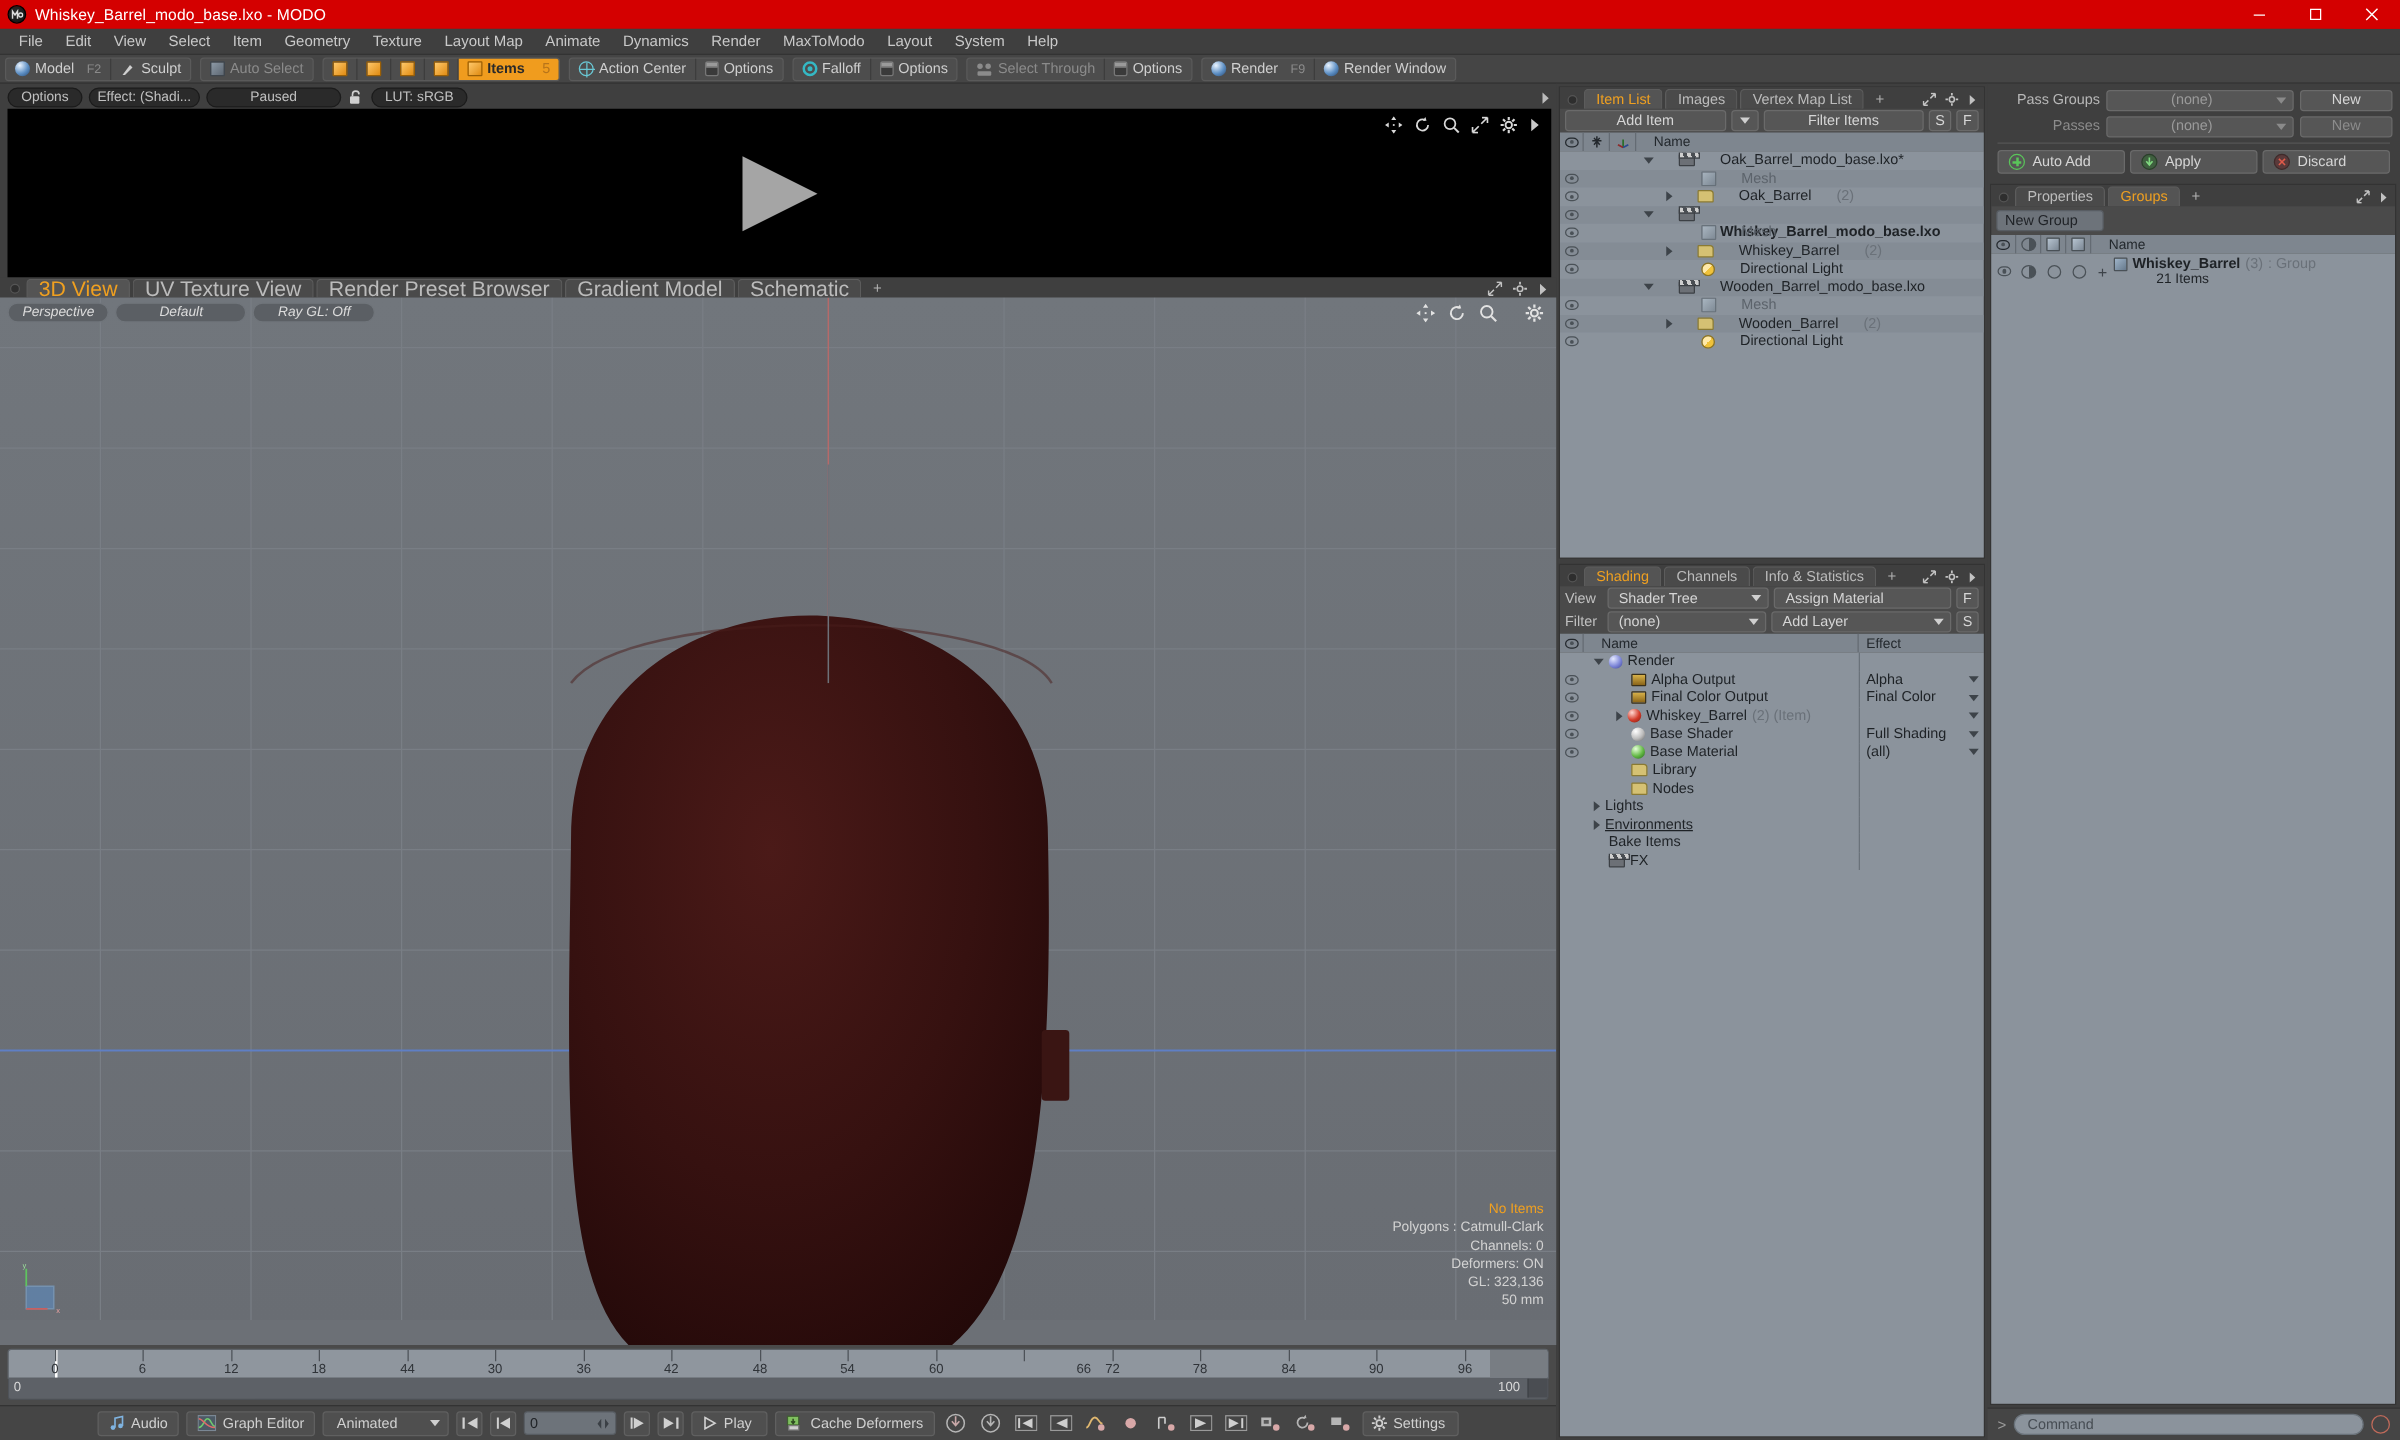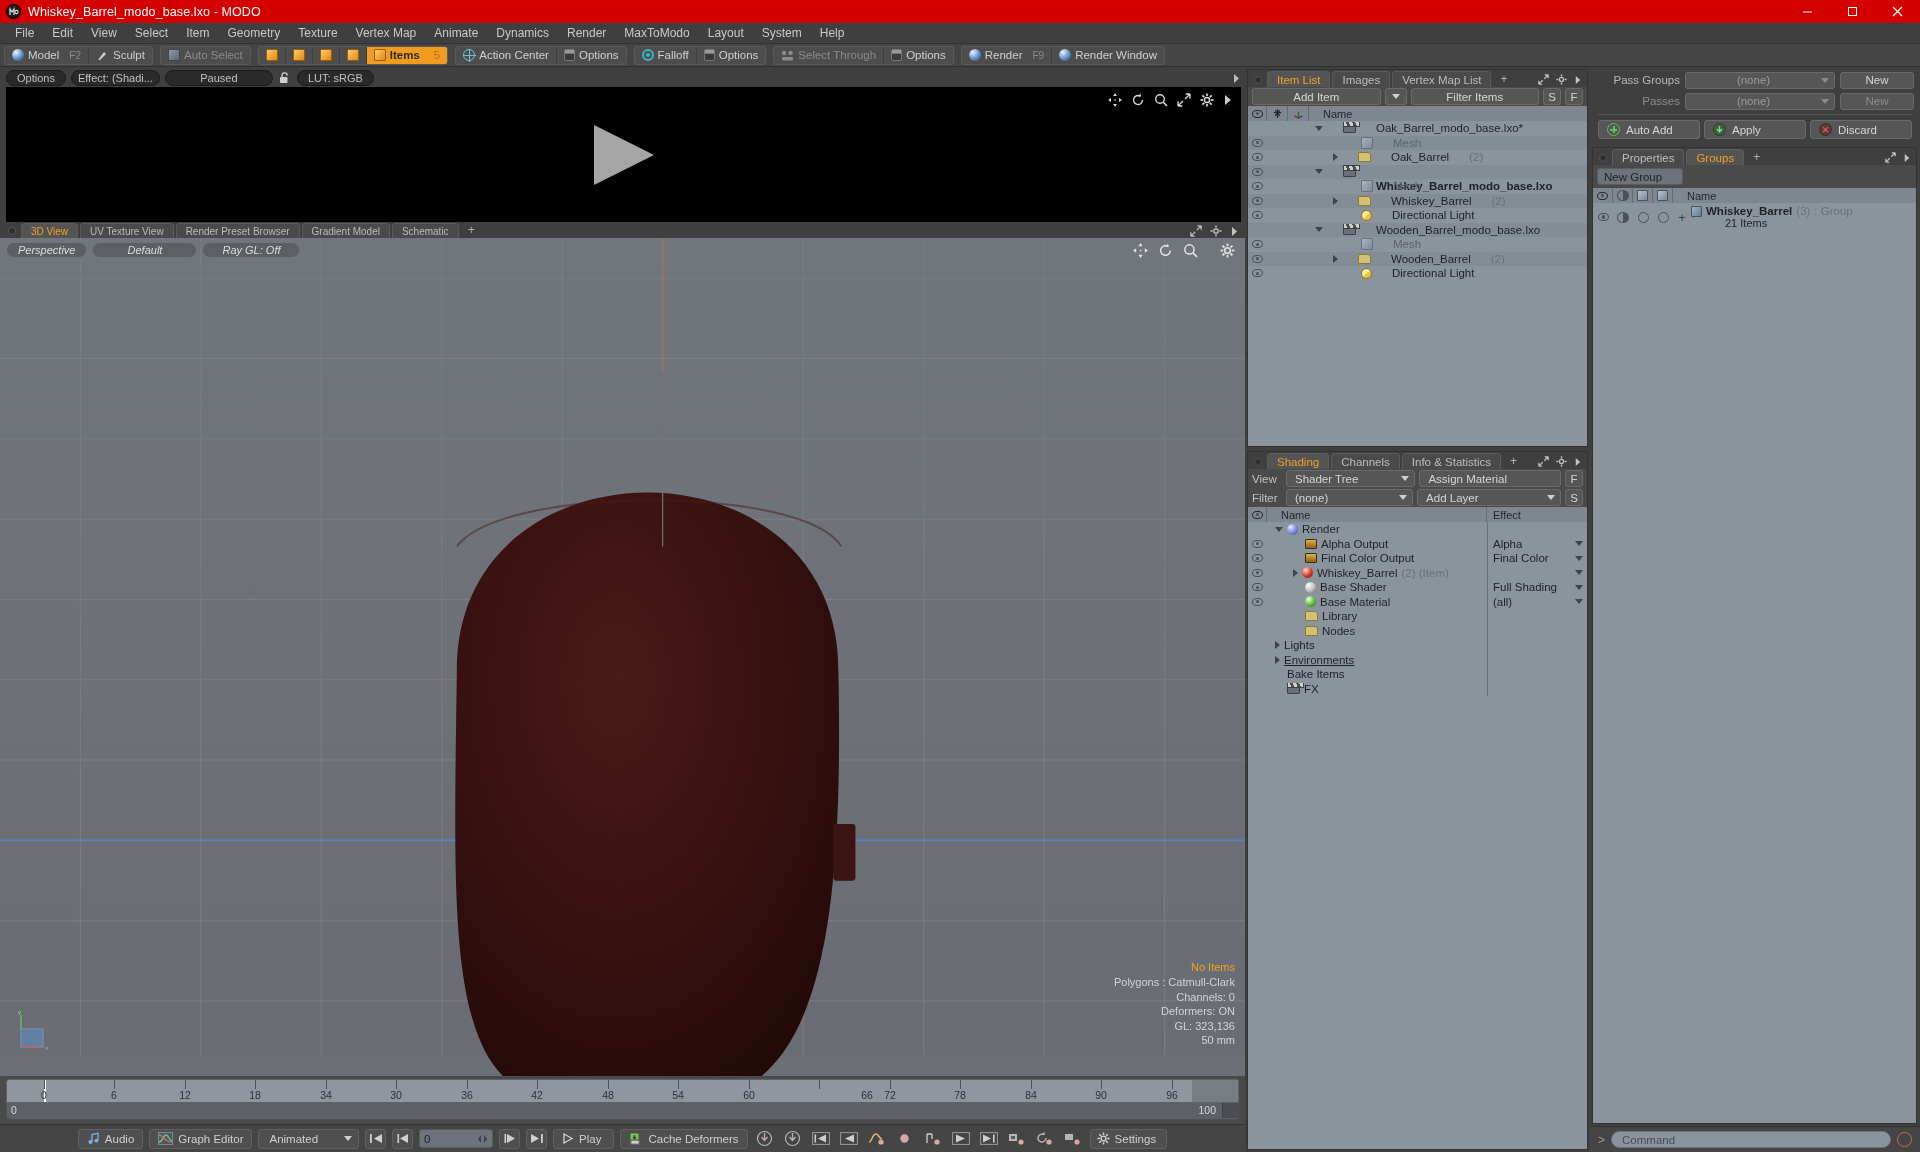--- a/index.html
+++ b/index.html
@@ -80,21 +80,21 @@
   .renderimg { flex: 1; background: #000; position: relative; }
   .playtri { position: absolute; left: 50%; top: 50%; transform: translate(-50%,-50%); }
   .rviewicons { position: absolute; right: 8px; top: 6px; display: flex; gap: 9px; align-items: center; }
   .rviewicons svg { display:block; }
 
   
   .vptabs { height: 16px; background: #3f3f3f; display: flex; align-items: flex-end;
             padding-left: 6px; flex-shrink: 0; position: relative; }
   .dotgrip { width: 8px; height: 8px; border-radius: 50%; background: #2e2e2e;
              border: 1px solid #555; margin: 0 5px 3px 2px; }
-  .tab { height: 15px; line-height: 15px; padding: 0 9px; font-size: 10px; color: #bcbcbc;
+  .tab { height: 15px; line-height: 15px; padding: 0 9px; font-size: 17px; color: #bcbcbc;
          background: #4a4a4a; border: 1px solid #5c5c5c; border-bottom: none;
          border-radius: 4px 4px 0 0; margin-right: 2px; }
   .tab.sel { color: #f0a020; background: #545454; }
   .tabplus { color: #b0b0b0; padding: 0 7px; font-size: 12px; line-height: 15px; }
   .vptab-right { position: absolute; right: 6px; bottom: 1px; display: flex; gap: 8px; align-items:center; }
 
   
   .viewport { flex: 1; position: relative; background: #6c7076; overflow: hidden; min-height: 0; }
   .vpbar { position: absolute; top: 4px; left: 6px; display: flex; gap: 5px; z-index: 5; font-style: italic; }
   .vppill { background: #5b5f64; border: 1px solid #70757b; border-radius: 9px; height: 16px;
@@ -273,21 +273,21 @@
   </div>
 
   <div class="menubar">
     <div class="mi">File</div>
     <div class="mi">Edit</div>
     <div class="mi">View</div>
     <div class="mi">Select</div>
     <div class="mi">Item</div>
     <div class="mi">Geometry</div>
     <div class="mi">Texture</div>
-    <div class="mi">Vertex Map</div>
+    <div class="mi">Layout Map</div>
     <div class="mi">Animate</div>
     <div class="mi">Dynamics</div>
     <div class="mi">Render</div>
     <div class="mi">MaxToModo</div>
     <div class="mi">Layout</div>
     <div class="mi">System</div>
     <div class="mi">Help</div>
   </div>
 
   <div class="toolbar">
@@ -583,21 +583,21 @@
           <div class="playhead" style="left:37px"></div>
           <div class="tick" style="left:37px;height:9px"></div>
           <div class="lbl" style="left:37px">0</div>
           <div class="tick" style="left:107px;height:9px"></div>
           <div class="lbl" style="left:107px">6</div>
           <div class="tick" style="left:178px;height:9px"></div>
           <div class="lbl" style="left:178px">12</div>
           <div class="tick" style="left:248px;height:9px"></div>
           <div class="lbl" style="left:248px">18</div>
           <div class="tick" style="left:319px;height:9px"></div>
-          <div class="lbl" style="left:319px">34</div>
+          <div class="lbl" style="left:319px">44</div>
           <div class="tick" style="left:389px;height:9px"></div>
           <div class="lbl" style="left:389px">30</div>
           <div class="tick" style="left:460px;height:9px"></div>
           <div class="lbl" style="left:460px">36</div>
           <div class="tick" style="left:530px;height:9px"></div>
           <div class="lbl" style="left:530px">42</div>
           <div class="tick" style="left:601px;height:9px"></div>
           <div class="lbl" style="left:601px">48</div>
           <div class="tick" style="left:671px;height:9px"></div>
           <div class="lbl" style="left:671px">54</div>

